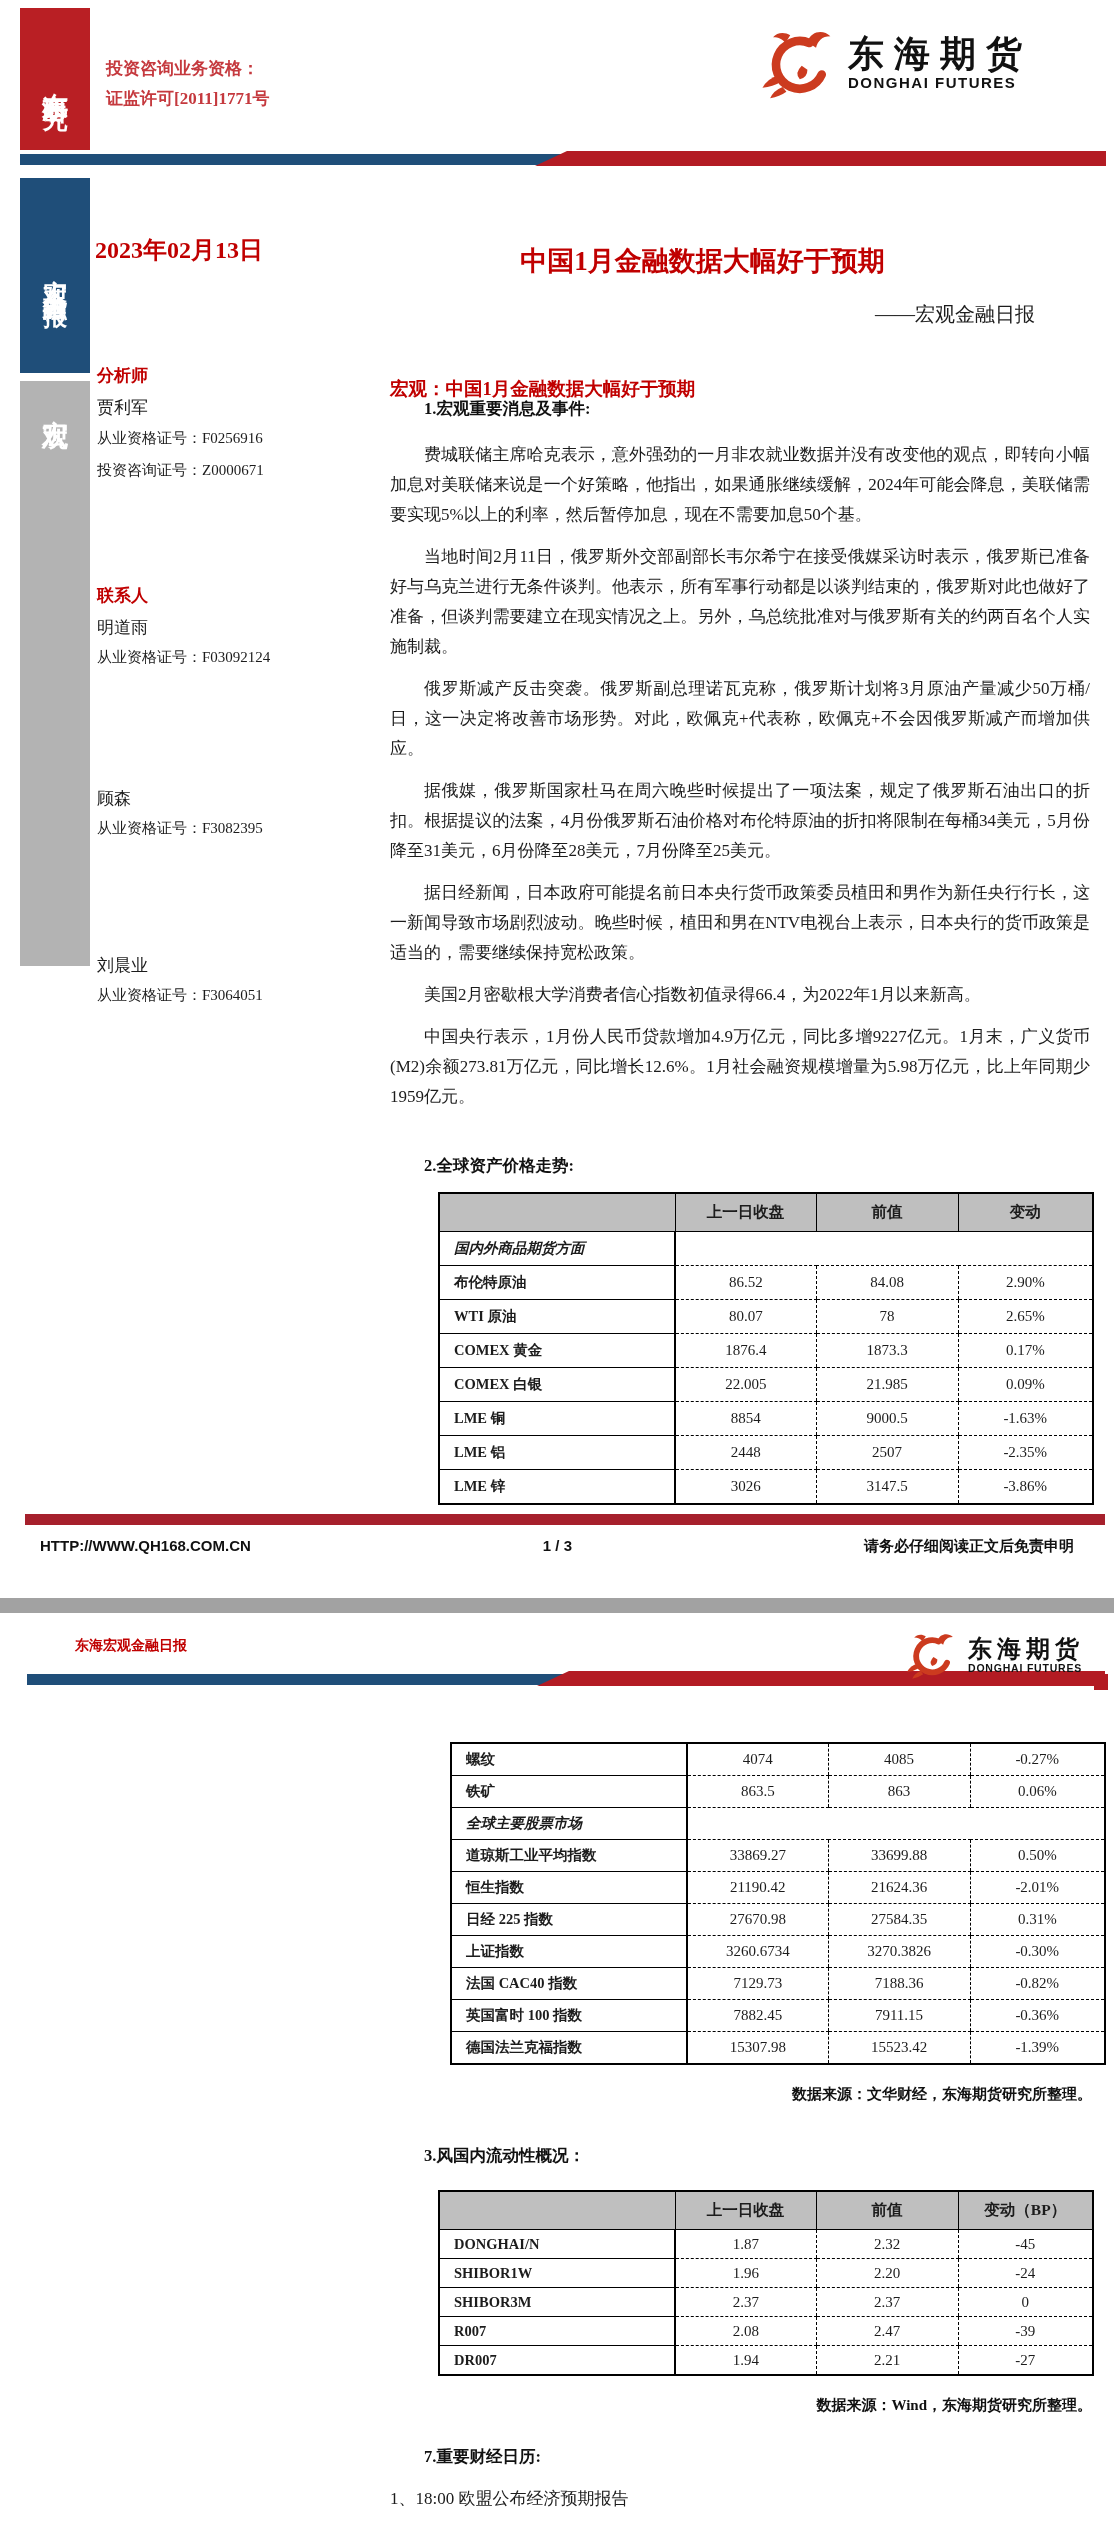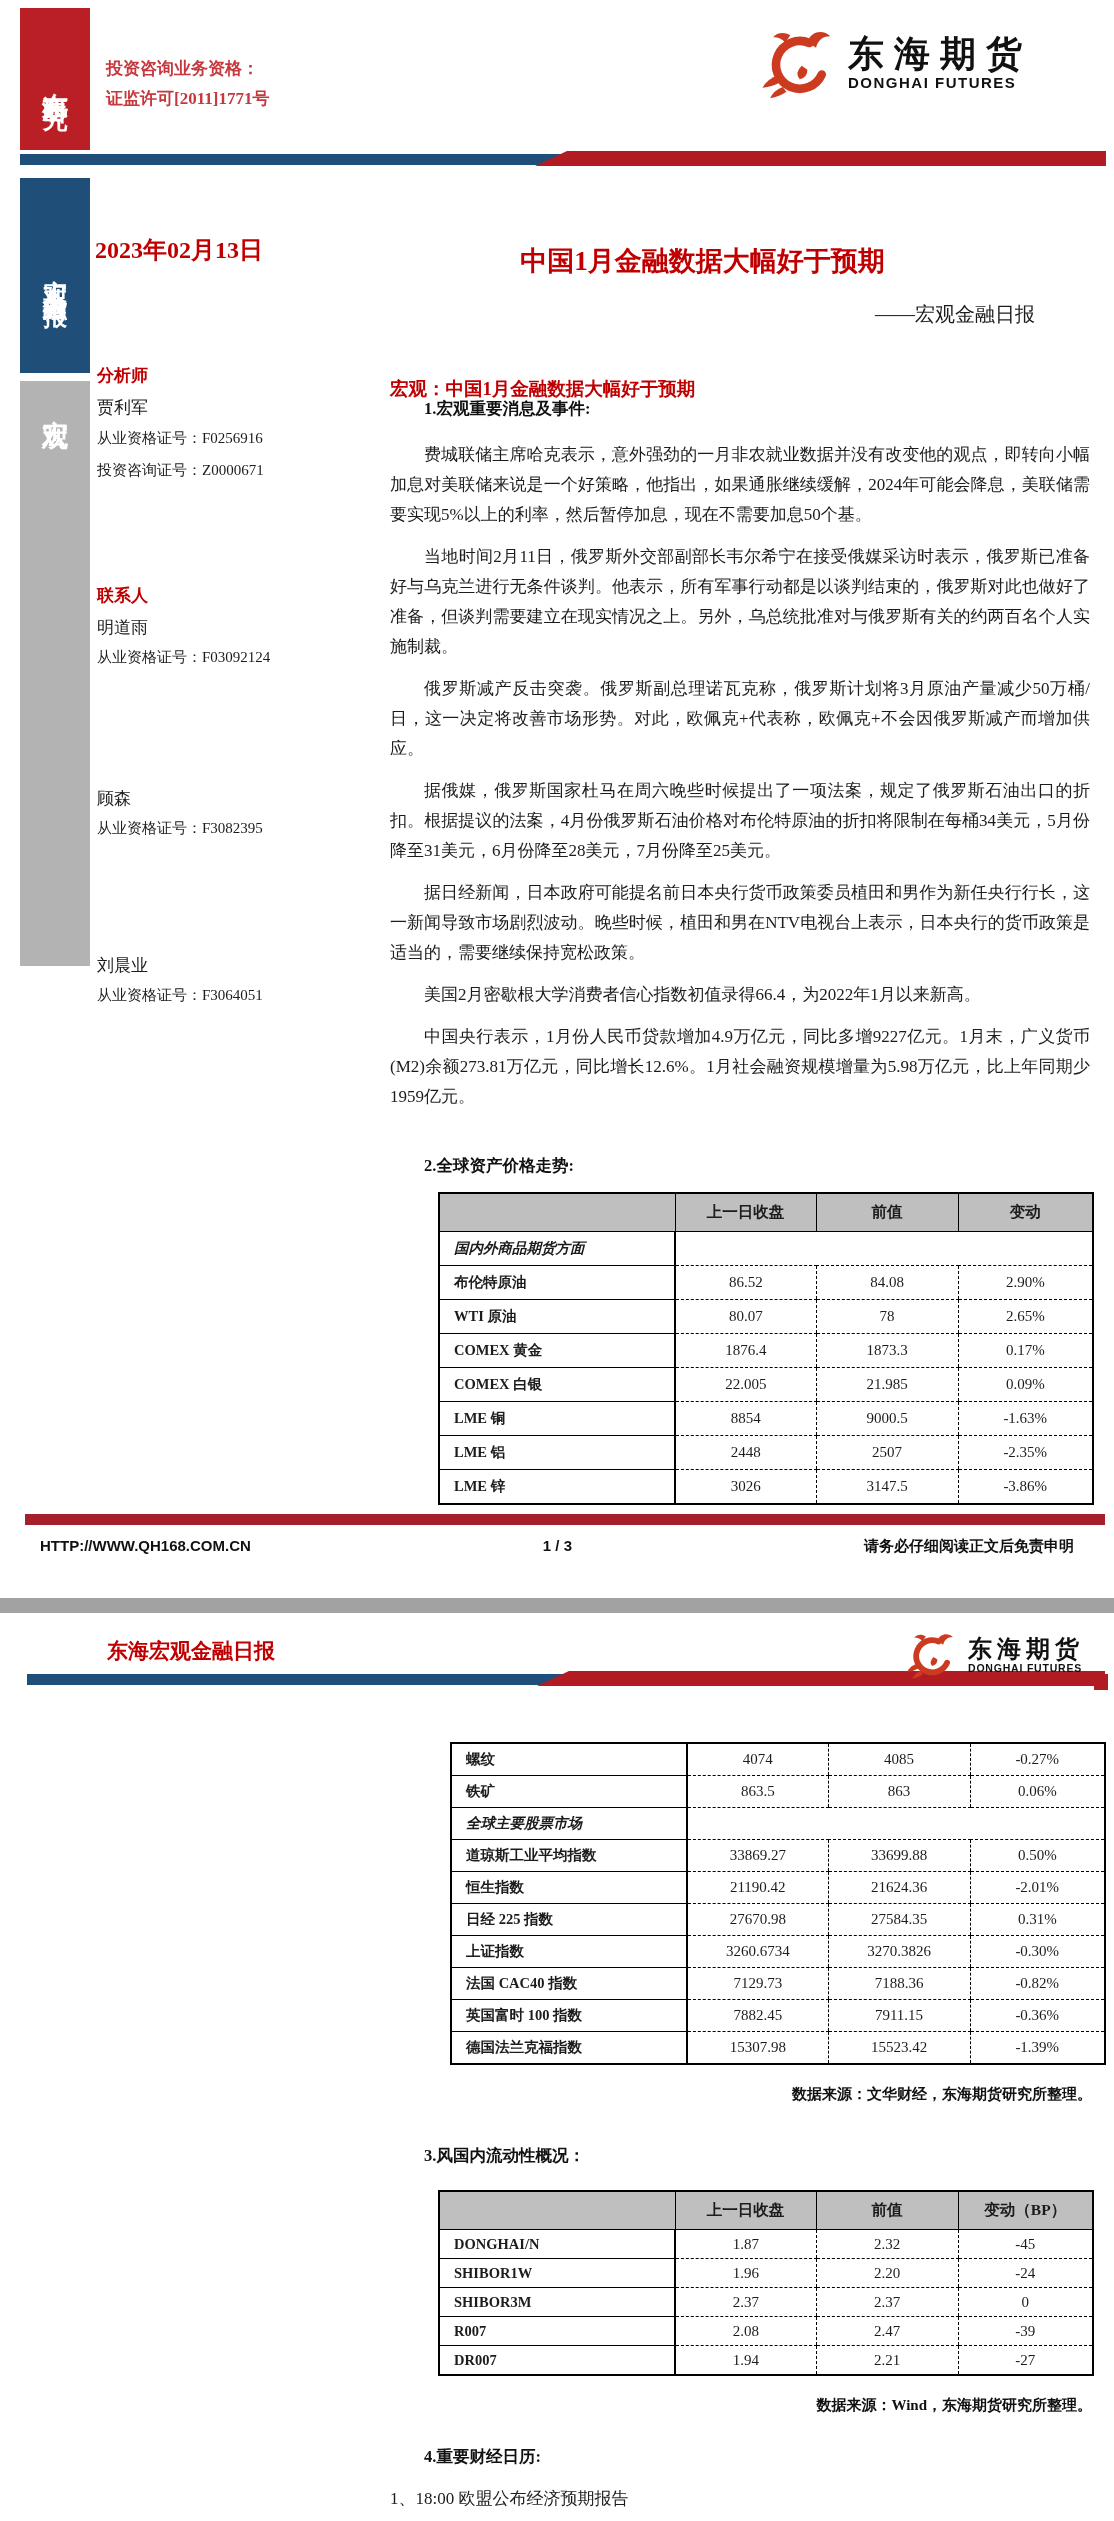--- a/index.html
+++ b/index.html
@@ -80,21 +80,21 @@
   .src2{right:22px;top:2396px;}
   .calendar{left:390px;top:2487px;font-size:17px;color:#1c1c1c;}
 
   
   .foot-bar{left:25px;top:1514px;width:1080px;height:11px;background:#a6202c;}
   .foot-row{left:40px;top:1537px;width:1034px;display:flex;justify-content:space-between;
             font-family:"Liberation Sans",sans-serif;font-weight:bold;font-size:15px;color:#111;}
   .page-gap{left:0;top:1598px;width:1114px;height:15px;background:#a2a2a2;}
 
   
-  .p2-title{left:75px;top:1637px;color:#c00000;font-weight:bold;font-size:21px;margin-left:32px;}
+  .p2-title{left:75px;top:1637px;color:#c00000;font-weight:bold;font-size:14px;}
   .bar2{left:27px;top:1671px;width:1078px;}
   .bar2 .blue{width:540px;}
   .bar2 .red{left:510px;width:568px;}
   .logo-p2{left:900px;top:1626px;}
   .logo-p2 .logo-cn{font-size:24px;letter-spacing:5px;}
   .logo-p2 .logo-en{font-size:10.5px;letter-spacing:0.8px;}
   .logo-sq{left:1094px;top:1674px;width:14px;height:16px;background:#b31b23;}
 </style>
 </head>
 <body>
@@ -387,16 +387,16 @@
           <td class="lbl">DR007</td>
           <td class="num">1.94</td>
           <td class="num">2.21</td>
           <td class="num">-27</td>
         </tr>
       </tbody>
     </table>
   </div>
 
   <div class="abs src src2">数据来源：Wind，东海期货研究所整理。</div>
-  <div class="abs h-num h4">4.重要财经日历:</div>
+  <div class="abs h-num h4">7.重要财经日历:</div>
   <div class="abs calendar">1、18:00 欧盟公布经济预期报告</div>
 
 </div>
 
 </body></html>

